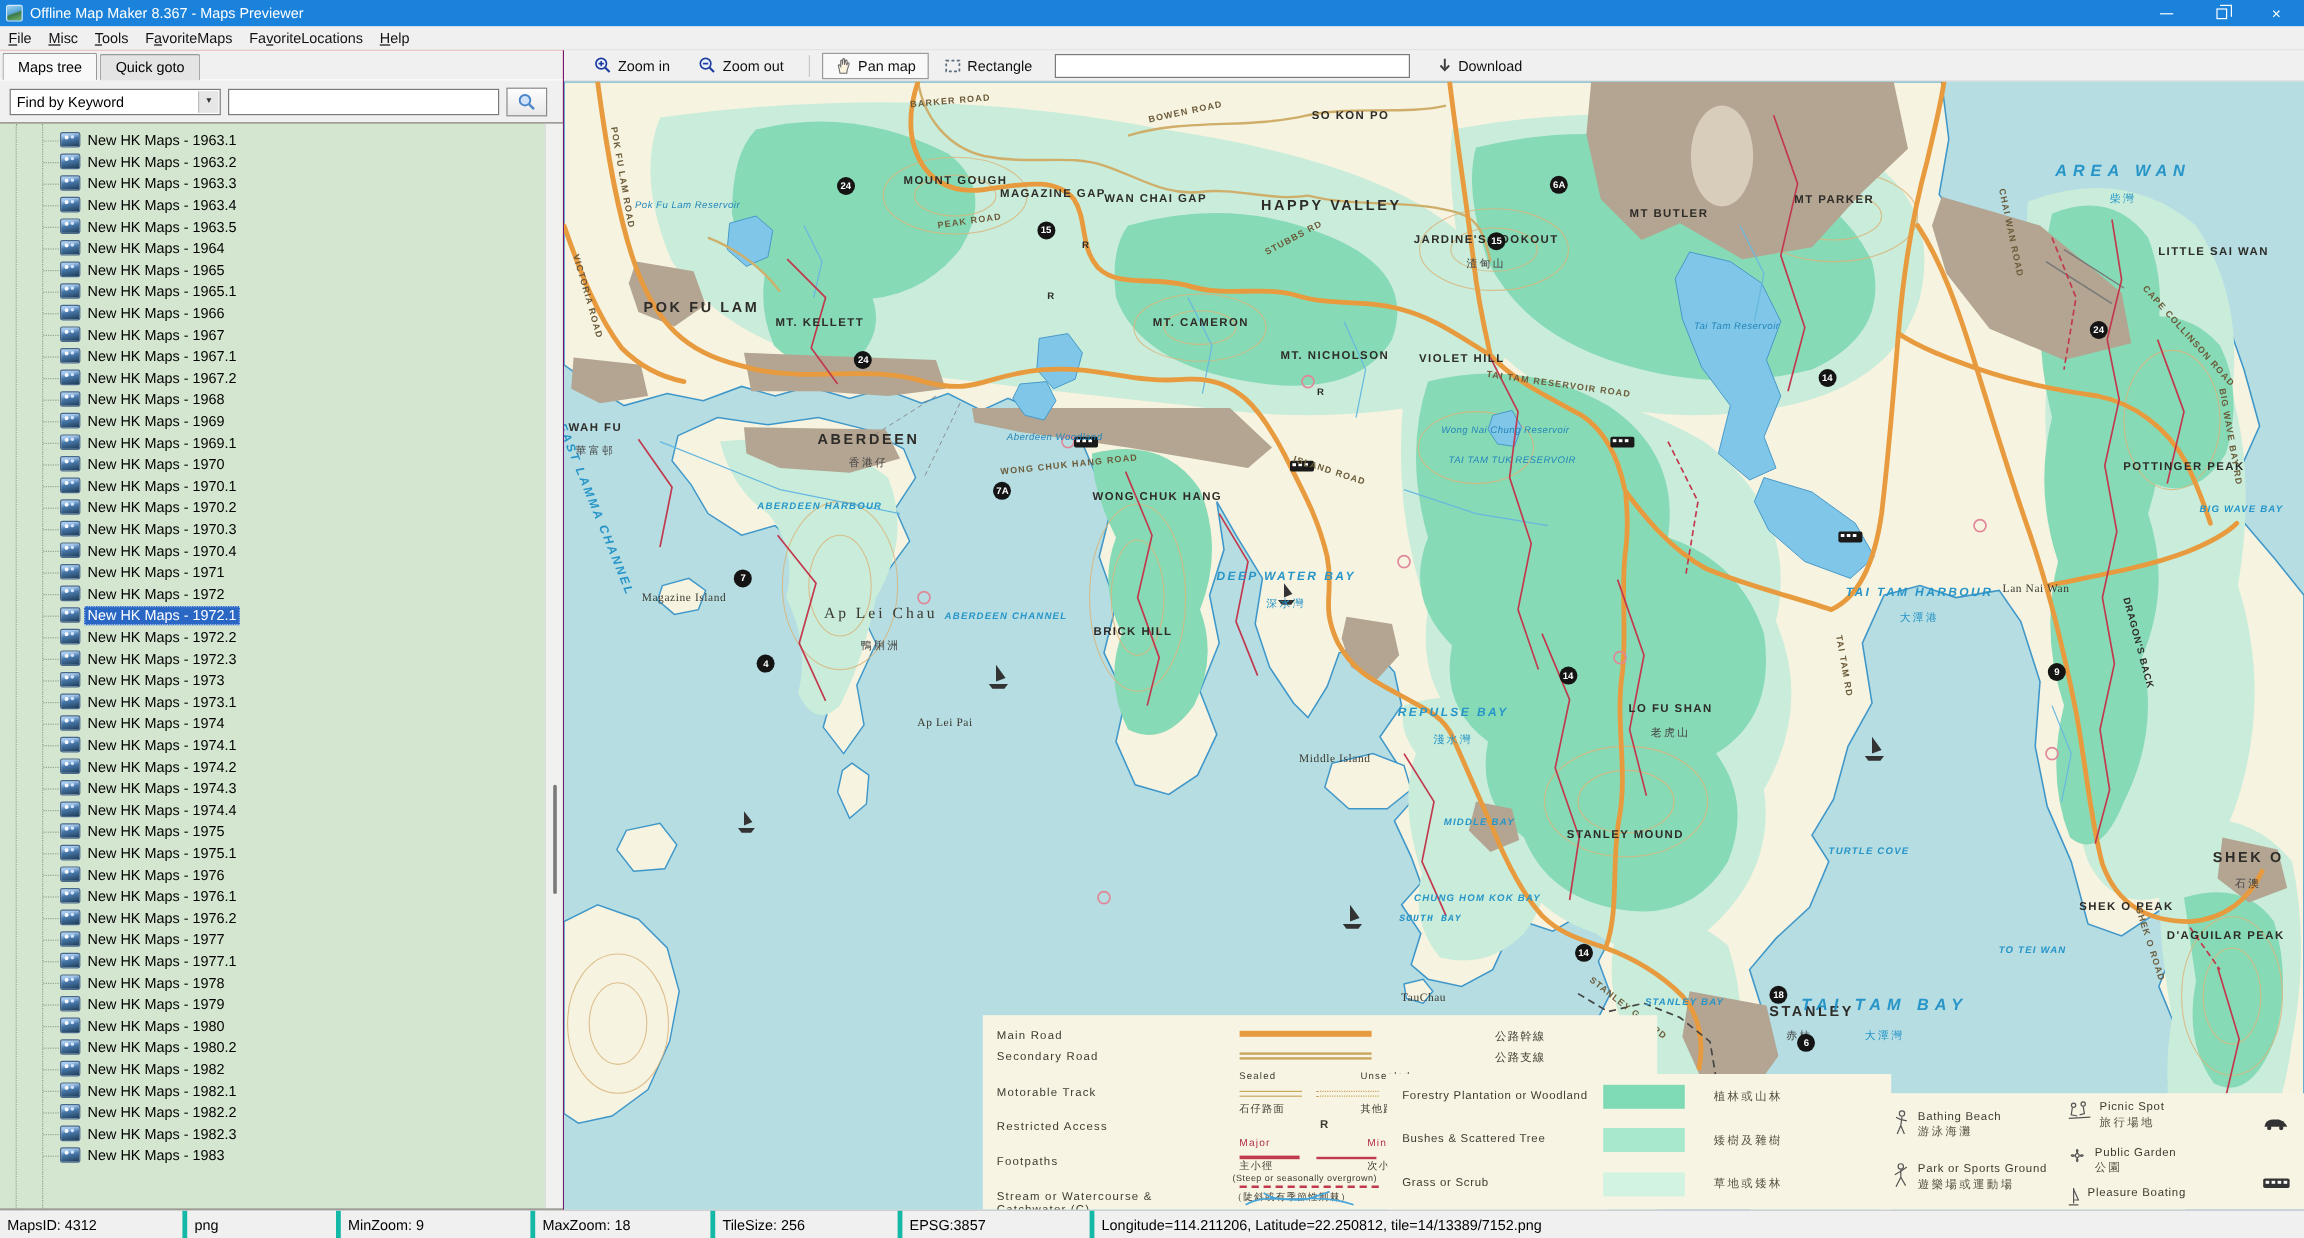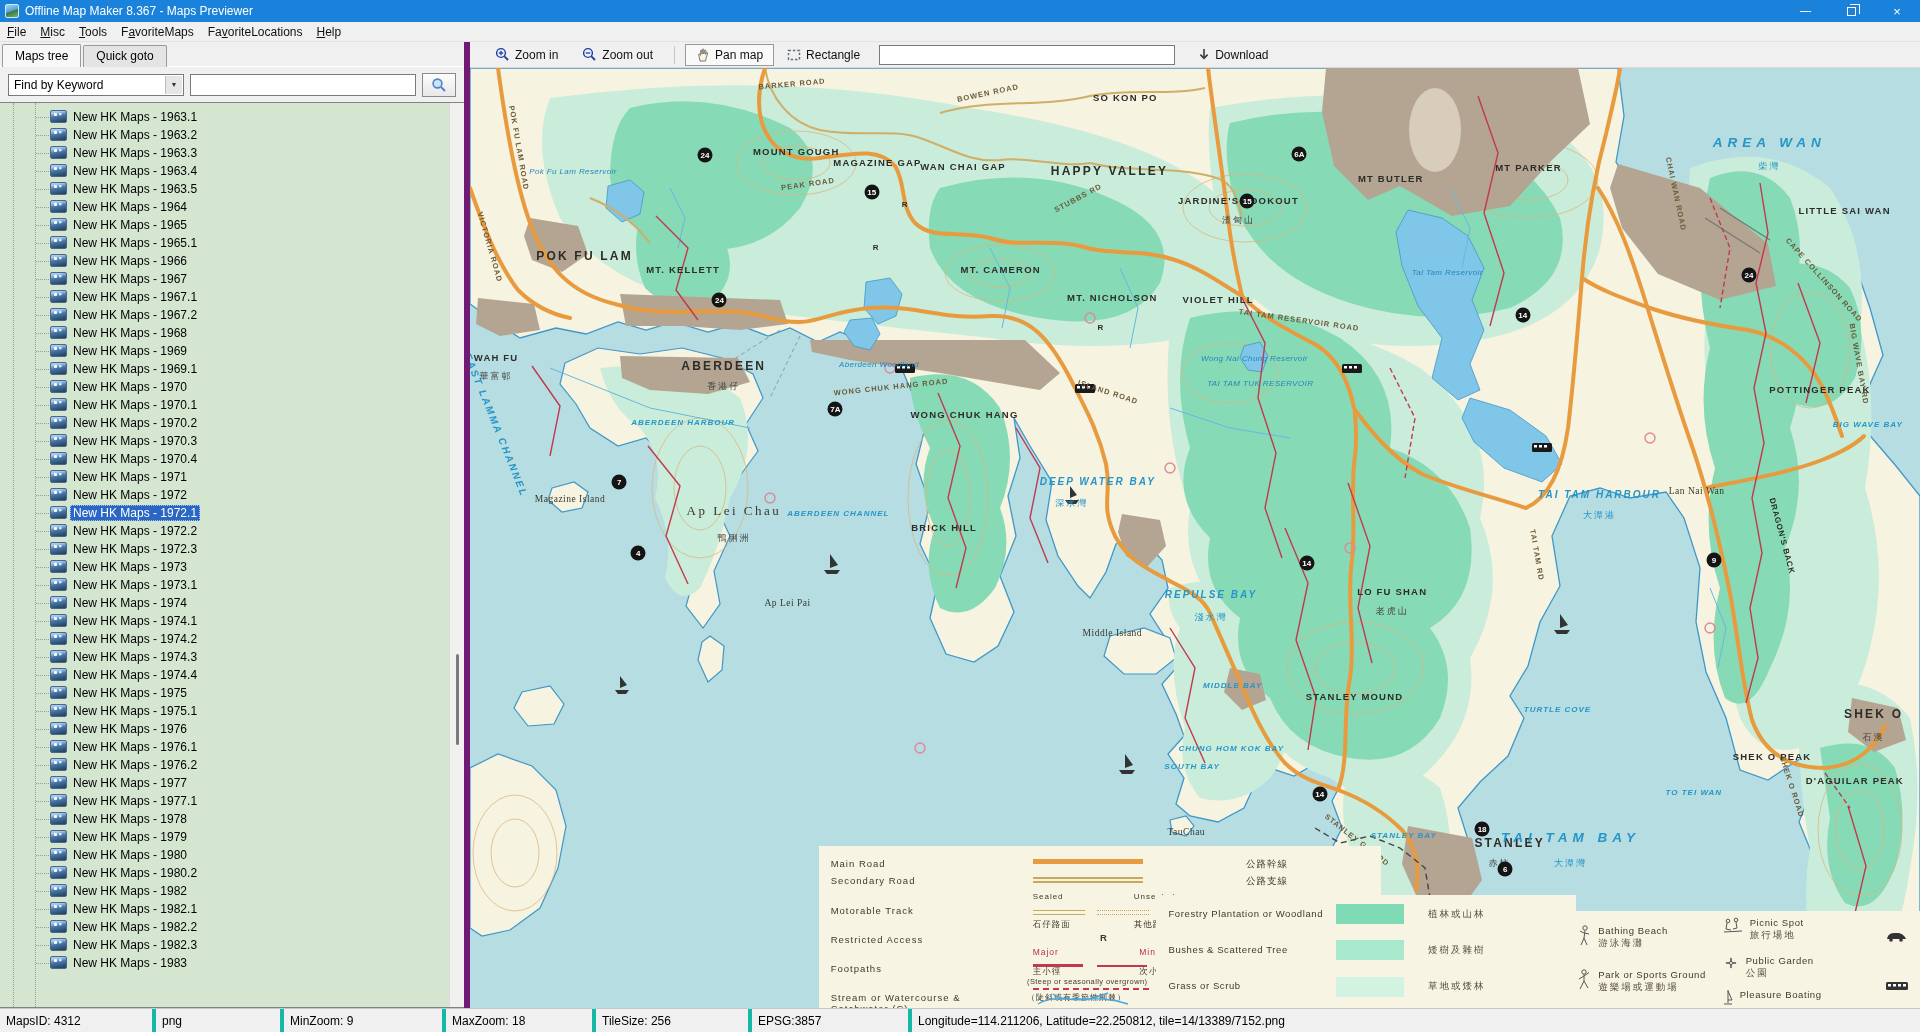--- a/index.html
+++ b/index.html
@@ -11,21 +11,21 @@
   .win-btns { margin-left:auto; display:flex; height:100%; }
   .win-btn { width:46px; height:100%; display:flex; align-items:center; justify-content:center; color:#fff; font-size:13px; }
   .glyph-min { width:11px; height:1px; background:#fff; display:block; }
   .glyph-restore { width:9px; height:9px; border:1px solid #fff; position:relative; display:block; }
   .glyph-restore:before { content:''; position:absolute; left:2px; top:-4px; width:9px; height:9px; border:1px solid #fff; border-bottom:none; border-left:none; }
   
   .menubar { height:20px; background:#f0f0f0; display:flex; align-items:center; font-size:12px; color:#111; border-bottom:1px solid #e2e2e2; }
   .menu-item { padding:2px 7px; cursor:default; }
   
   .main { display:flex; height:966px; }
-  .leftcol { width:470px; display:flex; flex-direction:column; background:#ef4444; border-right:6px solid #701a75; }
+  .leftcol { width:470px; display:flex; flex-direction:column; background:#ef4444; border-right:1px solid #701a75; }
   .tabstrip { height:24px; display:flex; align-items:flex-end; padding-left:2px; background:#f0f0f0; font-size:12px; }
   .tab { padding:3px 12px 4px; border:1px solid #9a9a9a; border-bottom:none; background:#e4e4e4; margin-right:2px; border-radius:2px 2px 0 0; position:relative; top:1px; }
   .tab.active { background:#f8f8f8; font-weight:normal; z-index:2; padding-top:4px; }
   .searchrow { height:36px; display:flex; align-items:center; padding:0 8px; gap:6px; background:#f0f0f0; border-top:1px solid #fff; }
   .combo { width:176px; height:22px; background:#fff; border:1px solid #7a7a7a; display:flex; align-items:center; font-size:12px; padding-left:5px; position:relative; }
   .combo-arrow { position:absolute; right:1px; top:1px; bottom:1px; width:17px; background:#e6e6e6; border-left:1px solid #bdbdbd; display:flex; align-items:center; justify-content:center; font-size:7px; color:#333; }
   .search-input { width:226px; height:22px; border:1px solid #7a7a7a; background:#fff; font-size:12px; padding:0 4px; font-family:"Liberation Sans",sans-serif; }
   .search-btn { width:34px; height:24px; border:1px solid #8a8a8a; background:linear-gradient(#fdfdfd,#e8e8e8); display:flex; align-items:center; justify-content:center; }
   
   .treewrap { flex:1; display:flex; border:1px solid #828282; border-left:none; border-right:none; background:#d4e6d0; overflow:hidden; }
@@ -608,24 +608,24 @@
           <span class="mlabel town" style="left: 44.1%; top: 11%;">HAPPY VALLEY</span>
           <span class="mlabel town" style="left: 7.9%; top: 20%;">POK FU LAM</span>
           <span class="mlabel town" style="left: 17.5%; top: 31.7%;">ABERDEEN</span>
           <span class="mlabel town" style="left: 71.7%; top: 82.4%;">STANLEY</span>
           <span class="mlabel town" style="left: 96.8%; top: 68.7%;">SHEK O</span>
           <span class="mlabel sea lg" style="left: 89.6%; top: 7.9%;">AREA WAN</span>
           <span class="mlabel sea lg" style="left: 75.9%; top: 81.8%;">TAI TAM BAY</span>
           <span class="mlabel sea sm" style="left: 14.7%; top: 37.7%;">ABERDEEN HARBOUR</span>
           <span class="mlabel sea sm" style="left: 25.4%; top: 47.3%;">ABERDEEN CHANNEL</span>
           <span class="mlabel sea" style="left: 1.8%; top: 38%; transform: translate(-50%, -50%) rotate(68deg);">EAST LAMMA CHANNEL</span>
-          <span class="mlabel sea" style="left: 41.5%; top: 43.9%; margin-left: 26px;">DEEP WATER BAY</span>
+          <span class="mlabel sea" style="left: 41.5%; top: 43.9%;">DEEP WATER BAY</span>
           <span class="mlabel sea" style="left: 51.1%; top: 56%;">REPULSE BAY</span>
           <span class="mlabel sea sm" style="left: 52.6%; top: 65.6%;">MIDDLE BAY</span>
-          <span class="mlabel sea sm" style="left: 49.8%; top: 74.3%;">SOUTH BAY</span>
+          <span class="mlabel sea sm" style="left: 49.8%; top: 74.3%; font-family: Liberation Mono, monospace;">SOUTH BAY</span>
           <span class="mlabel sea sm" style="left: 52.5%; top: 72.3%;">CHUNG HOM KOK BAY</span>
           <span class="mlabel sea sm" style="left: 64.4%; top: 81.6%;">STANLEY BAY</span>
           <span class="mlabel sea" style="left: 77.9%; top: 45.3%;">TAI TAM HARBOUR</span>
           <span class="mlabel sea sm" style="left: 75%; top: 68.2%;">TURTLE COVE</span>
           <span class="mlabel sea sm" style="left: 84.4%; top: 77%;">TO TEI WAN</span>
           <span class="mlabel sea sm" style="left: 96.4%; top: 37.9%;">BIG WAVE BAY</span>
           <span class="mlabel res" style="left: 7.1%; top: 11%;">Pok Fu Lam Reservoir</span>
           <span class="mlabel res" style="left: 28.2%; top: 31.5%;">Aberdeen Woodland</span>
           <span class="mlabel res" style="left: 67.4%; top: 21.7%;">Tai Tam Reservoir</span>
           <span class="mlabel res" style="left: 54.1%; top: 30.9%;">Wong Nai Chung Reservoir</span>

